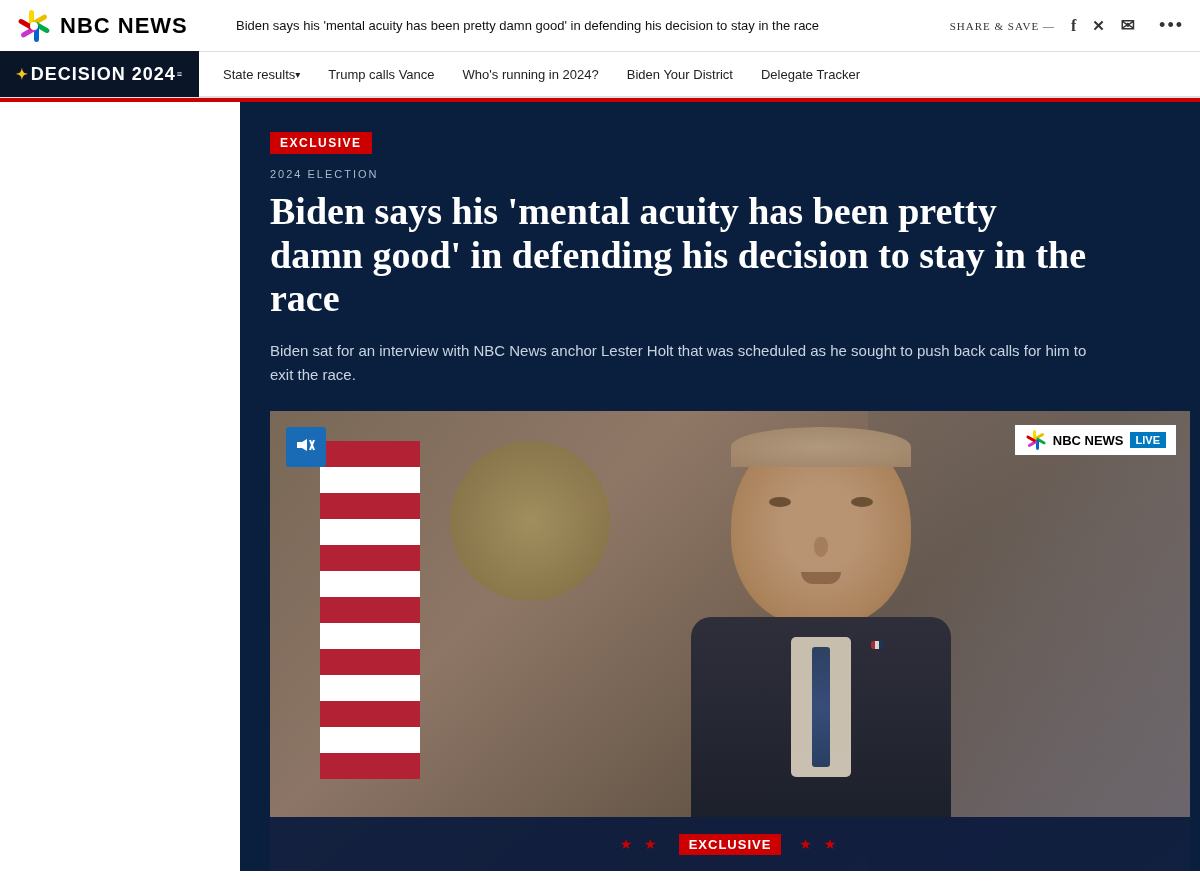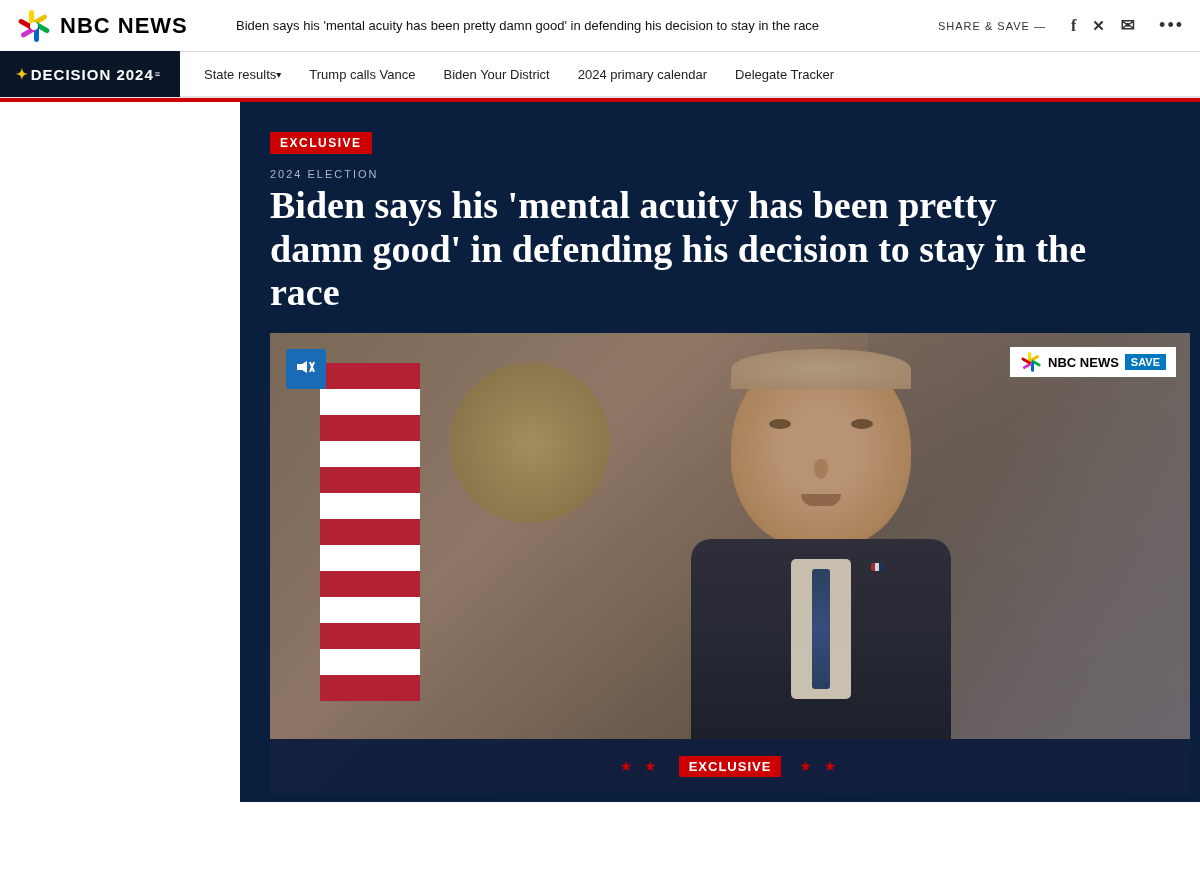--- a/index.html
+++ b/index.html
@@ -38,23 +38,23 @@
       padding: 0 20px;
       font-family: Arial, sans-serif;
       white-space: nowrap;
       overflow: hidden;
       text-overflow: ellipsis;
     }
     .share-save {
       font-size: 11px;
       letter-spacing: 1px;
       color: #333;
-      font-family: Liberation Sans, sans-serif;
+      font-family: Liberation Serif, serif;
       white-space: nowrap;
-      margin-right: 25px;
+      margin-right: 16px;
     }
     .social-icons {
       display: flex;
       align-items: center;
       gap: 16px;
     }
     .social-icon {
       font-size: 16px;
       color: #333;
       cursor: pointer;
@@ -92,21 +92,21 @@
       font-family: Arial, sans-serif;
       min-width: 180px;
     }
     .decision-badge .star {
       color: #f5c518;
       margin-right: 2px;
       font-size: 14px;
     }
     .decision-badge .year {
       color: #fff;
-      font-size: 15px;
+      font-size: 18px;
       font-weight: 900;
     }
     .decision-badge .small-text {
       font-size: 9px;
       vertical-align: super;
       margin-left: 1px;
     }
     .nav-links {
       display: flex;
       align-items: center;
@@ -171,21 +171,21 @@
       padding: 4px 10px;
       margin-bottom: 14px;
       font-family: Arial, sans-serif;
     }
 
     .section-label {
       font-size: 11px;
       color: #aab8cc;
       letter-spacing: 2px;
       font-family: Arial, sans-serif;
-      margin-bottom: 4px;
+      margin-bottom: 10px;
       font-weight: 400;
     }
 
     .article-headline {
       font-size: 38px;
       font-weight: 900;
       color: #ffffff;
       line-height: 1.15;
       font-family: 'Georgia', serif;
       margin-bottom: 18px;
@@ -410,40 +410,41 @@
 
 <div class="nav-bar">
   <div class="decision-badge">
     <span class="star">✦</span>
     <span class="year">DECISION 2024</span>
     <span class="small-text">≡</span>
   </div>
   <nav class="nav-links">
     <a class="nav-link has-arrow">State results</a>
     <a class="nav-link">Trump calls Vance</a>
+    <a class="nav-link">Who's running in 2024?</a>
     <a class="nav-link">Biden Your District</a>
-    <a class="nav-link">2024 primary calendar</a>
     <a class="nav-link">Delegate Tracker</a>
   </nav>
 </div>
 
 <div class="red-line"></div>
 
 <div class="main-content">
 
   <div class="left-sidebar"></div>
 
   <div class="article-area">
 
     <div class="exclusive-badge">EXCLUSIVE</div>
 
     <div class="section-label">2024 ELECTION</div>
 
     <h1 class="article-headline">Biden says his 'mental acuity has been pretty damn good' in defending his decision to stay in the race</h1>
 
+    <p class="article-dek">Biden sat for an interview with NBC News anchor Lester Holt that was scheduled as he sought to push back calls for him to exit the race.</p>
 
     
     <div class="video-container">
 
       <div class="video-bg">
 
         <div style="position:absolute;left:50px;top:30px;width:100px;height:340px;z-index:2;">
           <div style="background:#b22234;height:26px;width:100%;"></div>
           <div style="background:#fff;height:26px;width:100%;"></div>
           <div style="background:#b22234;height:26px;width:100%;"></div>
@@ -503,21 +504,21 @@
           <g>
             <path d="M11 11 L11 3 Q11 1 9.5 1 Q8 1 8 3 L8 11Z" fill="#ffd700"></path>
             <path d="M11 11 L11 3 Q11 1 9.5 1 Q8 1 8 3 L8 11Z" fill="#e8c000" transform="rotate(60 11 11)"></path>
             <path d="M11 11 L11 3 Q11 1 9.5 1 Q8 1 8 3 L8 11Z" fill="#00aa44" transform="rotate(120 11 11)"></path>
             <path d="M11 11 L11 3 Q11 1 9.5 1 Q8 1 8 3 L8 11Z" fill="#0066cc" transform="rotate(180 11 11)"></path>
             <path d="M11 11 L11 3 Q11 1 9.5 1 Q8 1 8 3 L8 11Z" fill="#cc33cc" transform="rotate(240 11 11)"></path>
             <path d="M11 11 L11 3 Q11 1 9.5 1 Q8 1 8 3 L8 11Z" fill="#cc0000" transform="rotate(300 11 11)"></path>
           </g>
         </svg>
         <span>NBC NEWS</span>
-        <div class="watermark-blue-box">SAVE</div>
+        <div class="watermark-blue-box">LIVE</div>
       </div>
 
       <div class="lower-third">
         <span class="lower-third-stars">★ ★</span>
         <div class="lower-third-exclusive">EXCLUSIVE</div>
         <span class="lower-third-stars">★ ★</span>
       </div>
 
     </div>
 

